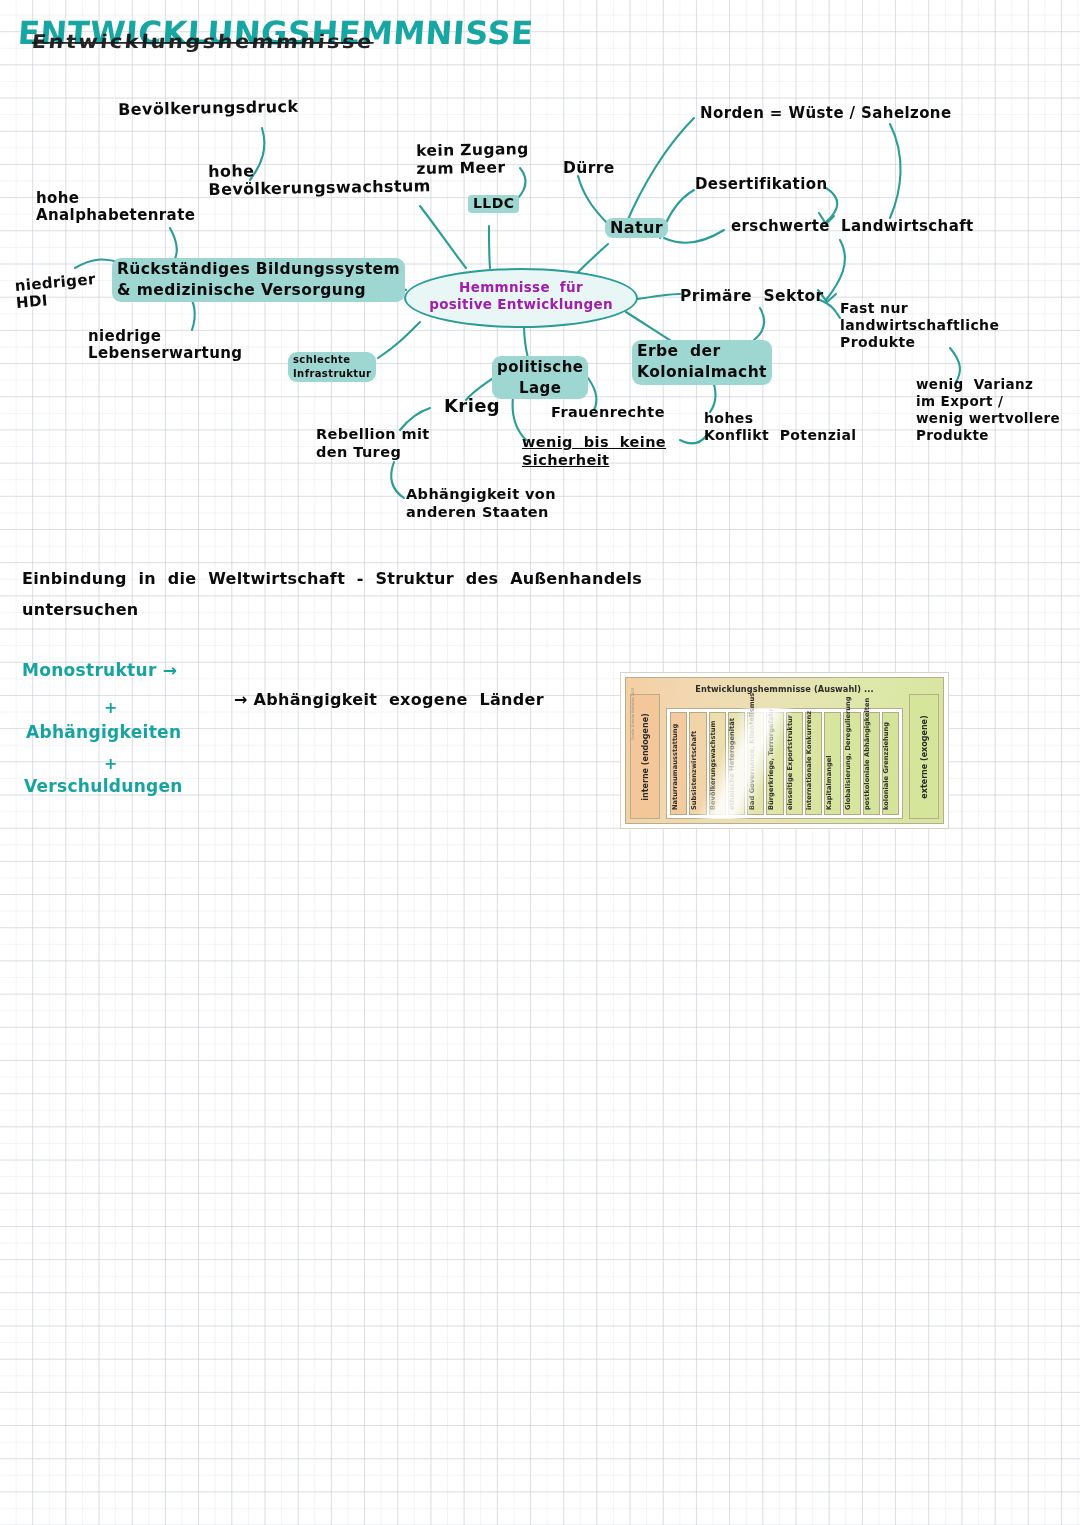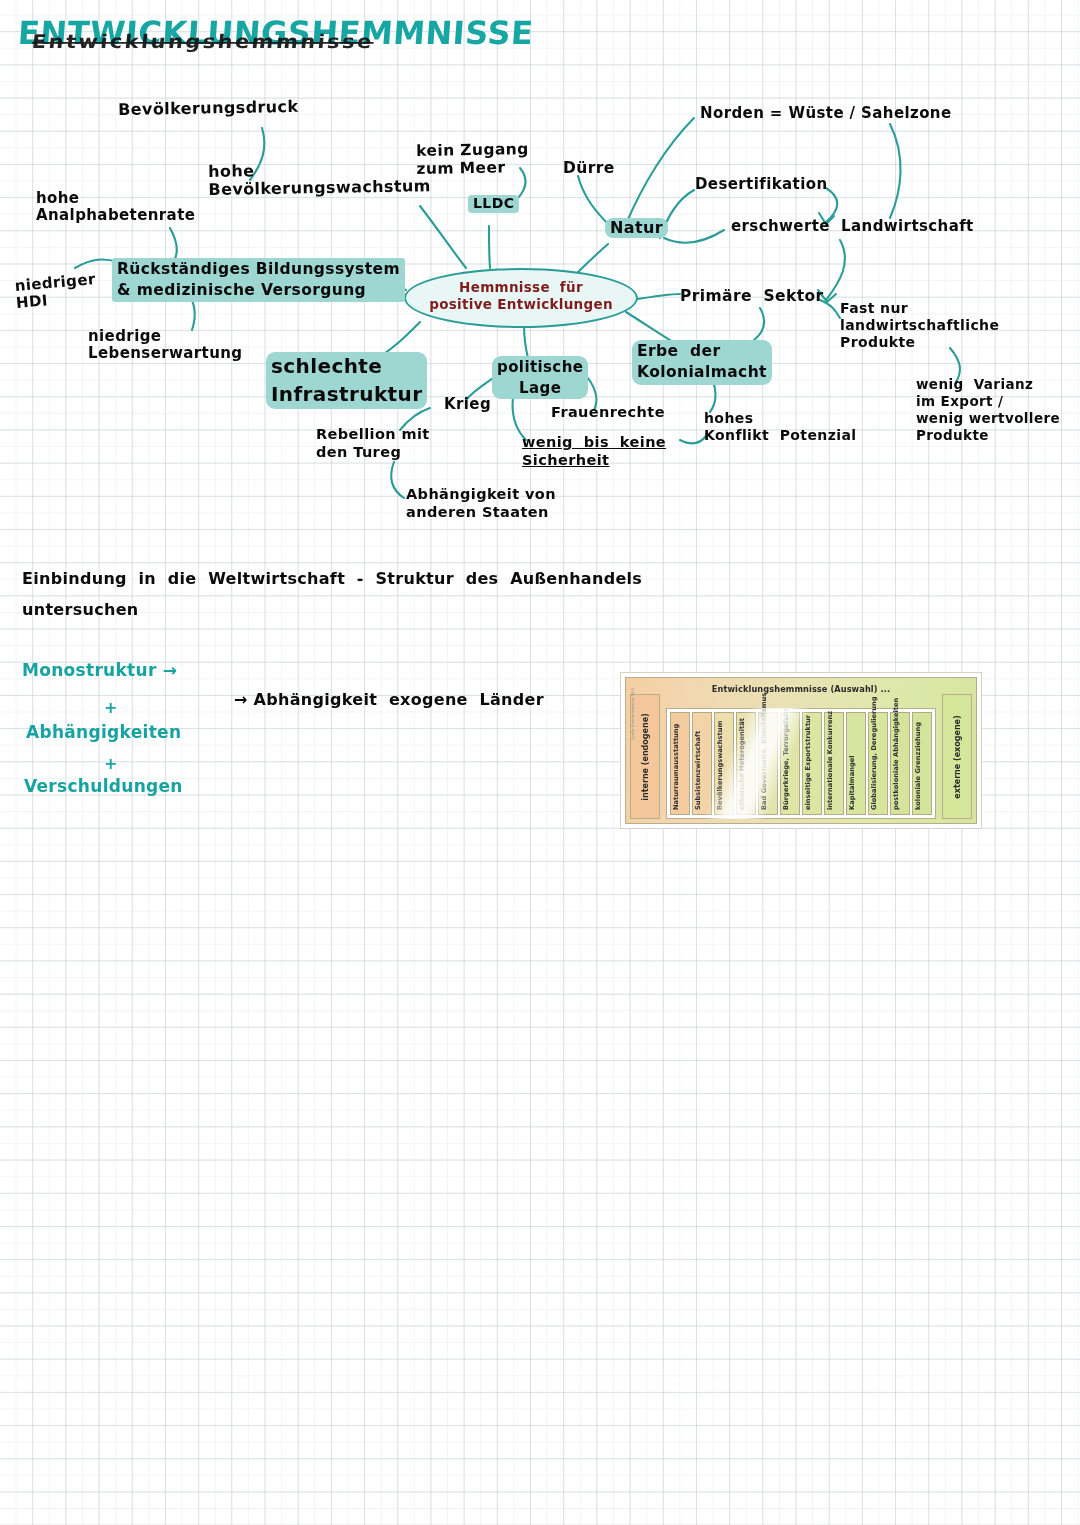--- a/index.html
+++ b/index.html
@@ -71,35 +71,35 @@
   #links{position:absolute;left:0;top:0;width:1080px;height:560px;pointer-events:none;}
   #links path{fill:none;stroke:#2a9d96;stroke-width:2.1;stroke-linecap:round;}
   
   #centre-node{
     position:absolute;left:404px;top:268px;width:230px;height:56px;
     border:2.3px solid #2a9d96;border-radius:50%;
     background:#e8f6f5;
   }
   #centre-label{
     position:absolute;left:0;top:9px;width:230px;text-align:center;
-    font-size:13.5px;font-weight:600;color:#7f1d1d;line-height:1.28;
+    font-size:13.5px;font-weight:600;color:#a21caf;line-height:1.28;
     white-space:pre;letter-spacing:.3px;
   }
   
   .para{position:absolute;font-size:16px;font-weight:600;color:#0b0b0b;white-space:pre;line-height:1.45;letter-spacing:.3px;}
   .tealbig{color:#17a3a0;font-size:17px;font-weight:600;white-space:pre;position:absolute;letter-spacing:.3px;}
   
   #zp-heading{
     position:absolute;left:24px;top:955px;
     color:#17a3a0;font-size:19px;font-weight:600;
     letter-spacing:9.5px;white-space:pre;
   }
   
   #figure{
-    position:absolute;left:620px;top:672px;width:362px;height:157px;
+    position:absolute;left:620px;top:672px;width:329px;height:157px;
     background:#ffffff;border:1px solid #d8d2c4;
     box-sizing:border-box;
   }
   #fig-outer{
     position:absolute;left:4px;top:4px;right:4px;bottom:4px;
     background:linear-gradient(100deg,#f4cfa2 0%,#f2d7b0 18%,#e8e3b4 48%,#dde8a9 72%,#d7e59f 100%);
     border:1px solid #b9ae8c;
     box-sizing:border-box;
   }
   #fig-title{
@@ -229,27 +229,27 @@
 
   <div class="hw" style="left:208px;top:163px;font-size:16px;transform:rotate(-1deg);">hohe
 Bevölkerungswachstum</div>
 
   <div class="hw" style="left:36px;top:190px;font-size:15px;">hohe
 Analphabetenrate</div>
 
   <div class="hw" style="left:14px;top:278px;font-size:15px;transform:rotate(-5deg);">niedriger
 HDI</div>
 
-  <div class="hw hl" style="left:112px;top:258px;font-size:15.5px;line-height:1.35;border-radius:3px;">Rückständiges Bildungssystem
+  <div class="hw hl" style="left:112px;top:258px;font-size:15.5px;line-height:1.35;border-radius:9px;">Rückständiges Bildungssystem
 &amp; medizinische Versorgung</div>
 
   <div class="hw" style="left:88px;top:328px;font-size:15px;">niedrige
 Lebenserwartung</div>
 
-  <div class="hw hl" style="left:266px;top:352px;font-size:20px;line-height:1.38;border-radius:9px;">schlechte
+  <div class="hw hl" style="left:288px;top:352px;font-size:10px;line-height:1.38;border-radius:9px;">schlechte
 Infrastruktur</div>
 
   <div class="hw" style="left:416px;top:143px;font-size:15.5px;transform:rotate(-1deg);">kein Zugang
 zum Meer</div>
 
   <div class="hw hl" style="left:468px;top:195px;font-size:14px;border-radius:4px;">LLDC</div>
 
   <div class="hw" style="left:563px;top:160px;font-size:15.5px;">Dürre</div>
 
   <div class="hw hl" style="left:605px;top:218px;font-size:16px;border-radius:8px;">Natur</div>
@@ -273,21 +273,21 @@
 
   <div class="hw hl" style="left:632px;top:340px;font-size:15.5px;line-height:1.38;border-radius:9px;">Erbe  der
 Kolonialmacht</div>
 
   <div class="hw" style="left:704px;top:410px;font-size:14px;line-height:1.22;">hohes
 Konflikt  Potenzial</div>
 
   <div class="hw hl" style="left:492px;top:356px;font-size:15px;line-height:1.38;border-radius:9px;text-align:center;">politische
 Lage</div>
 
-  <div class="hw" style="left:444px;top:396px;font-size:15px;">Krieg</div>
+  <div class="hw" style="left:444px;top:396px;font-size:18px;">Krieg</div>
 
   <div class="hw" style="left:551px;top:404px;font-size:14.5px;">Frauenrechte</div>
 
   <div class="hw" style="left:522px;top:434px;font-size:14.5px;line-height:1.22;text-decoration:underline;">wenig  bis  keine
 Sicherheit</div>
 
   <div class="hw" style="left:316px;top:426px;font-size:14.5px;line-height:1.22;">Rebellion mit
 den Tureg</div>
 
   <div class="hw" style="left:406px;top:486px;font-size:14.5px;line-height:1.22;">Abhängigkeit von

